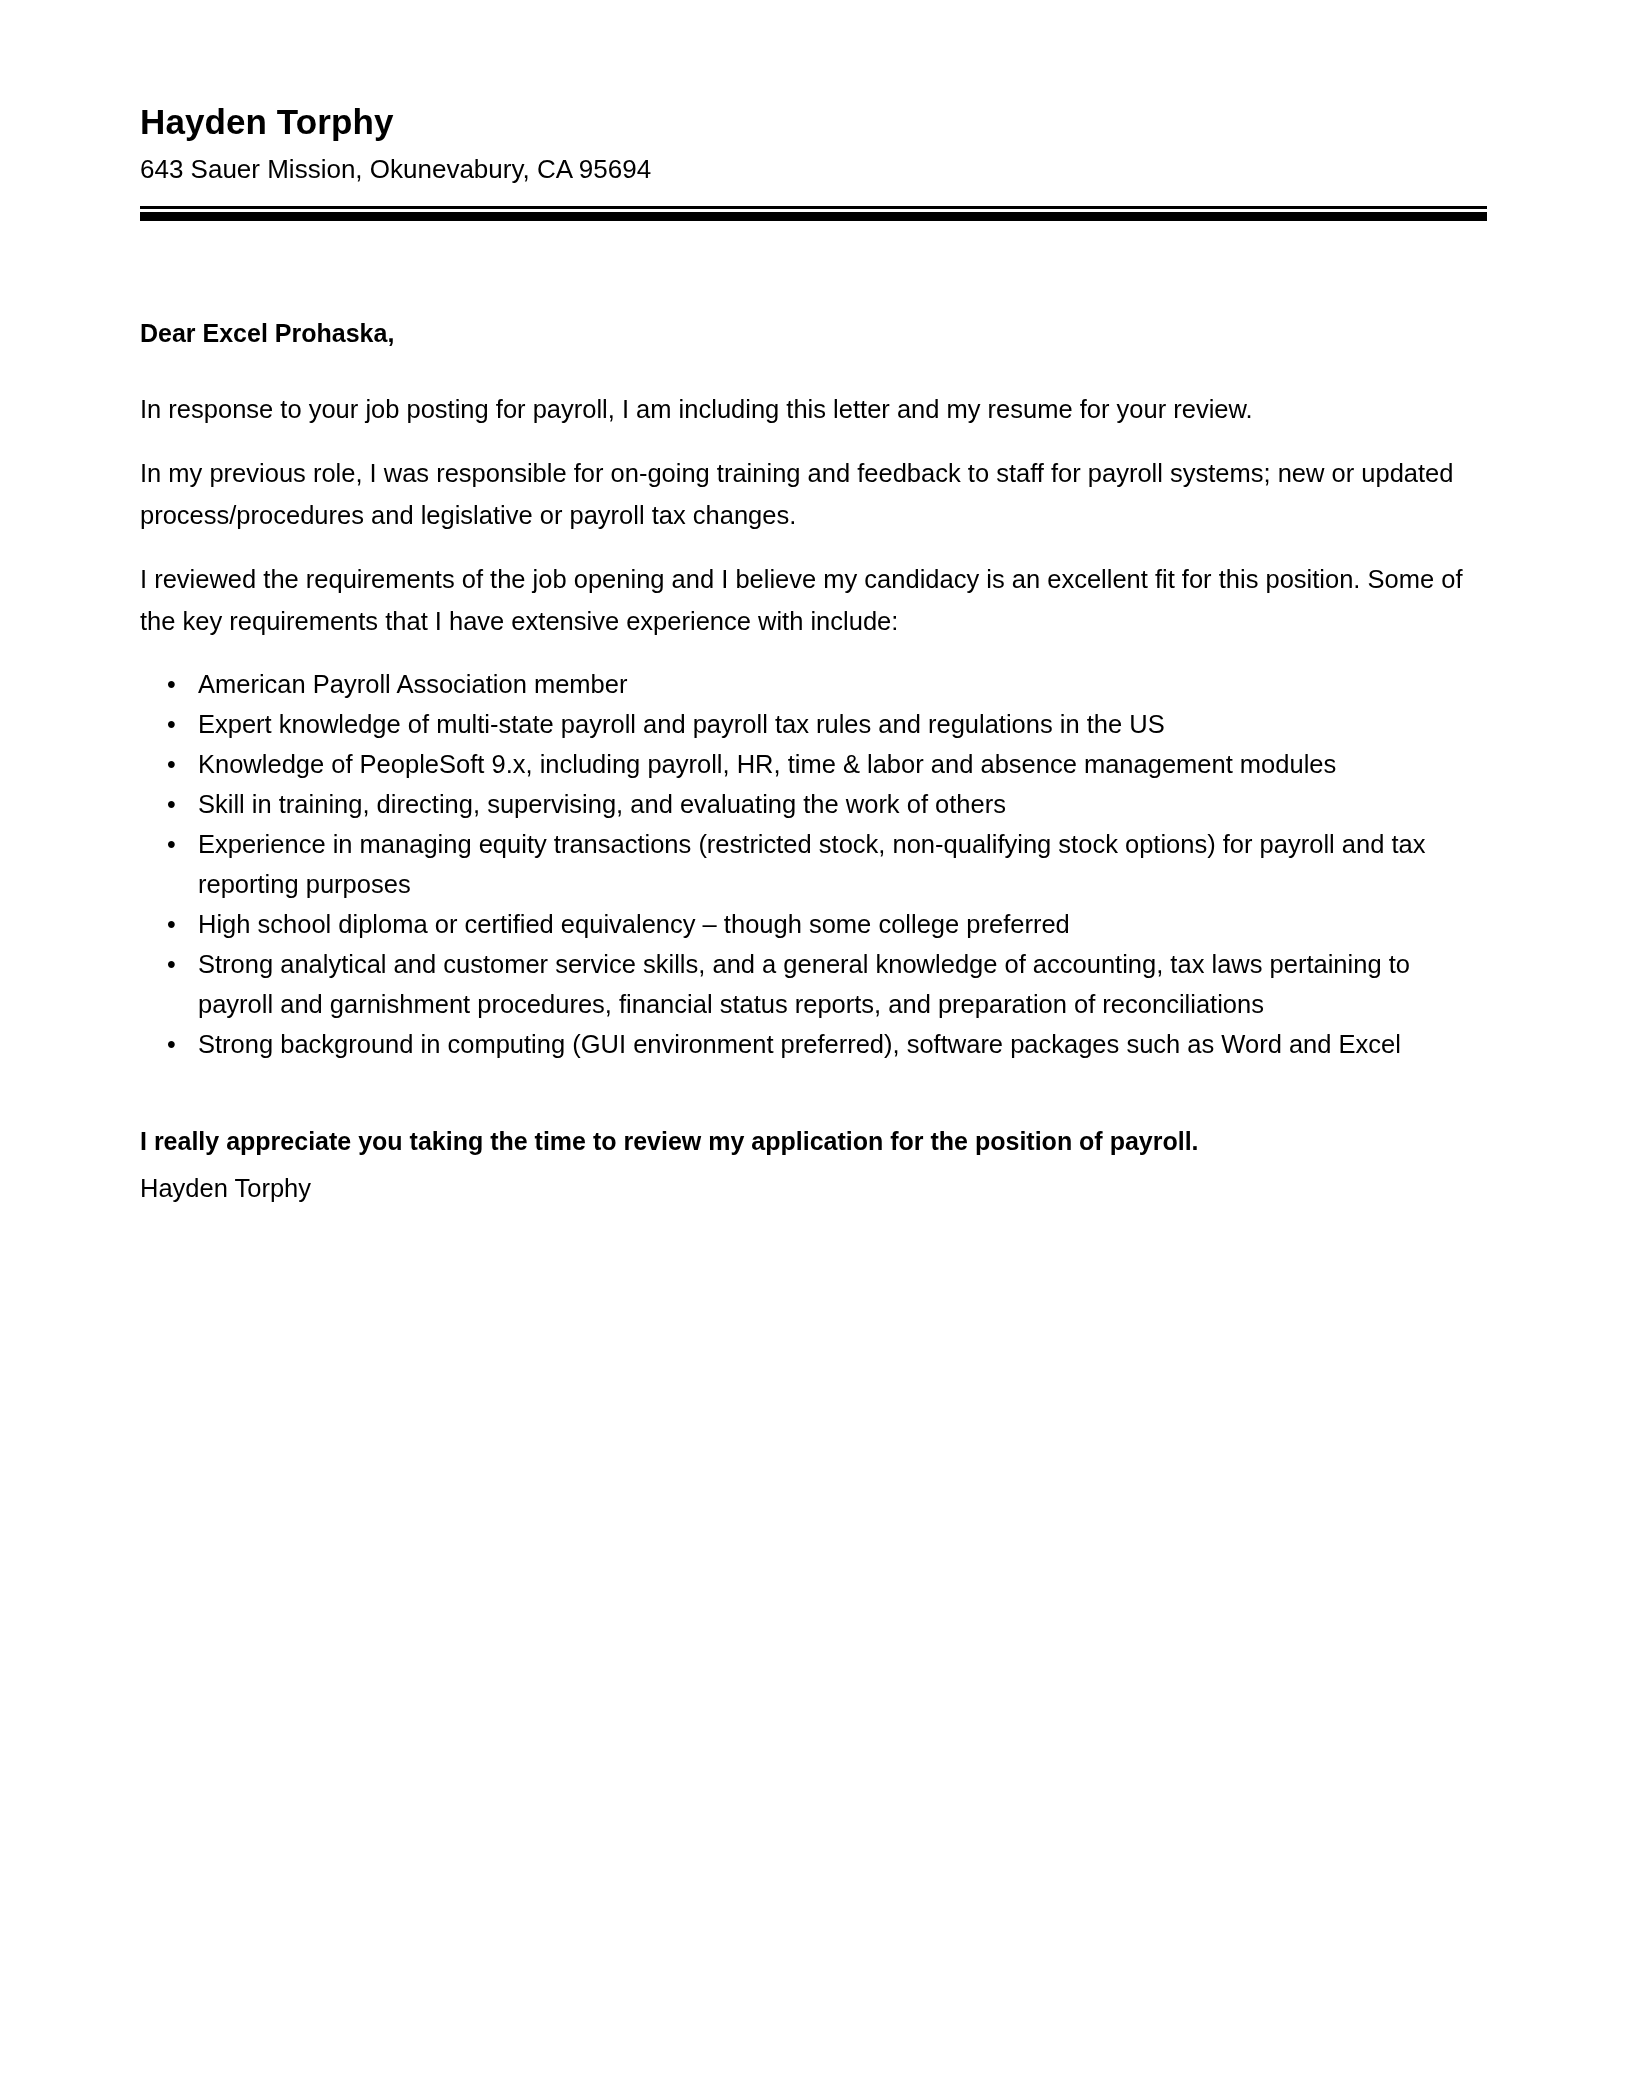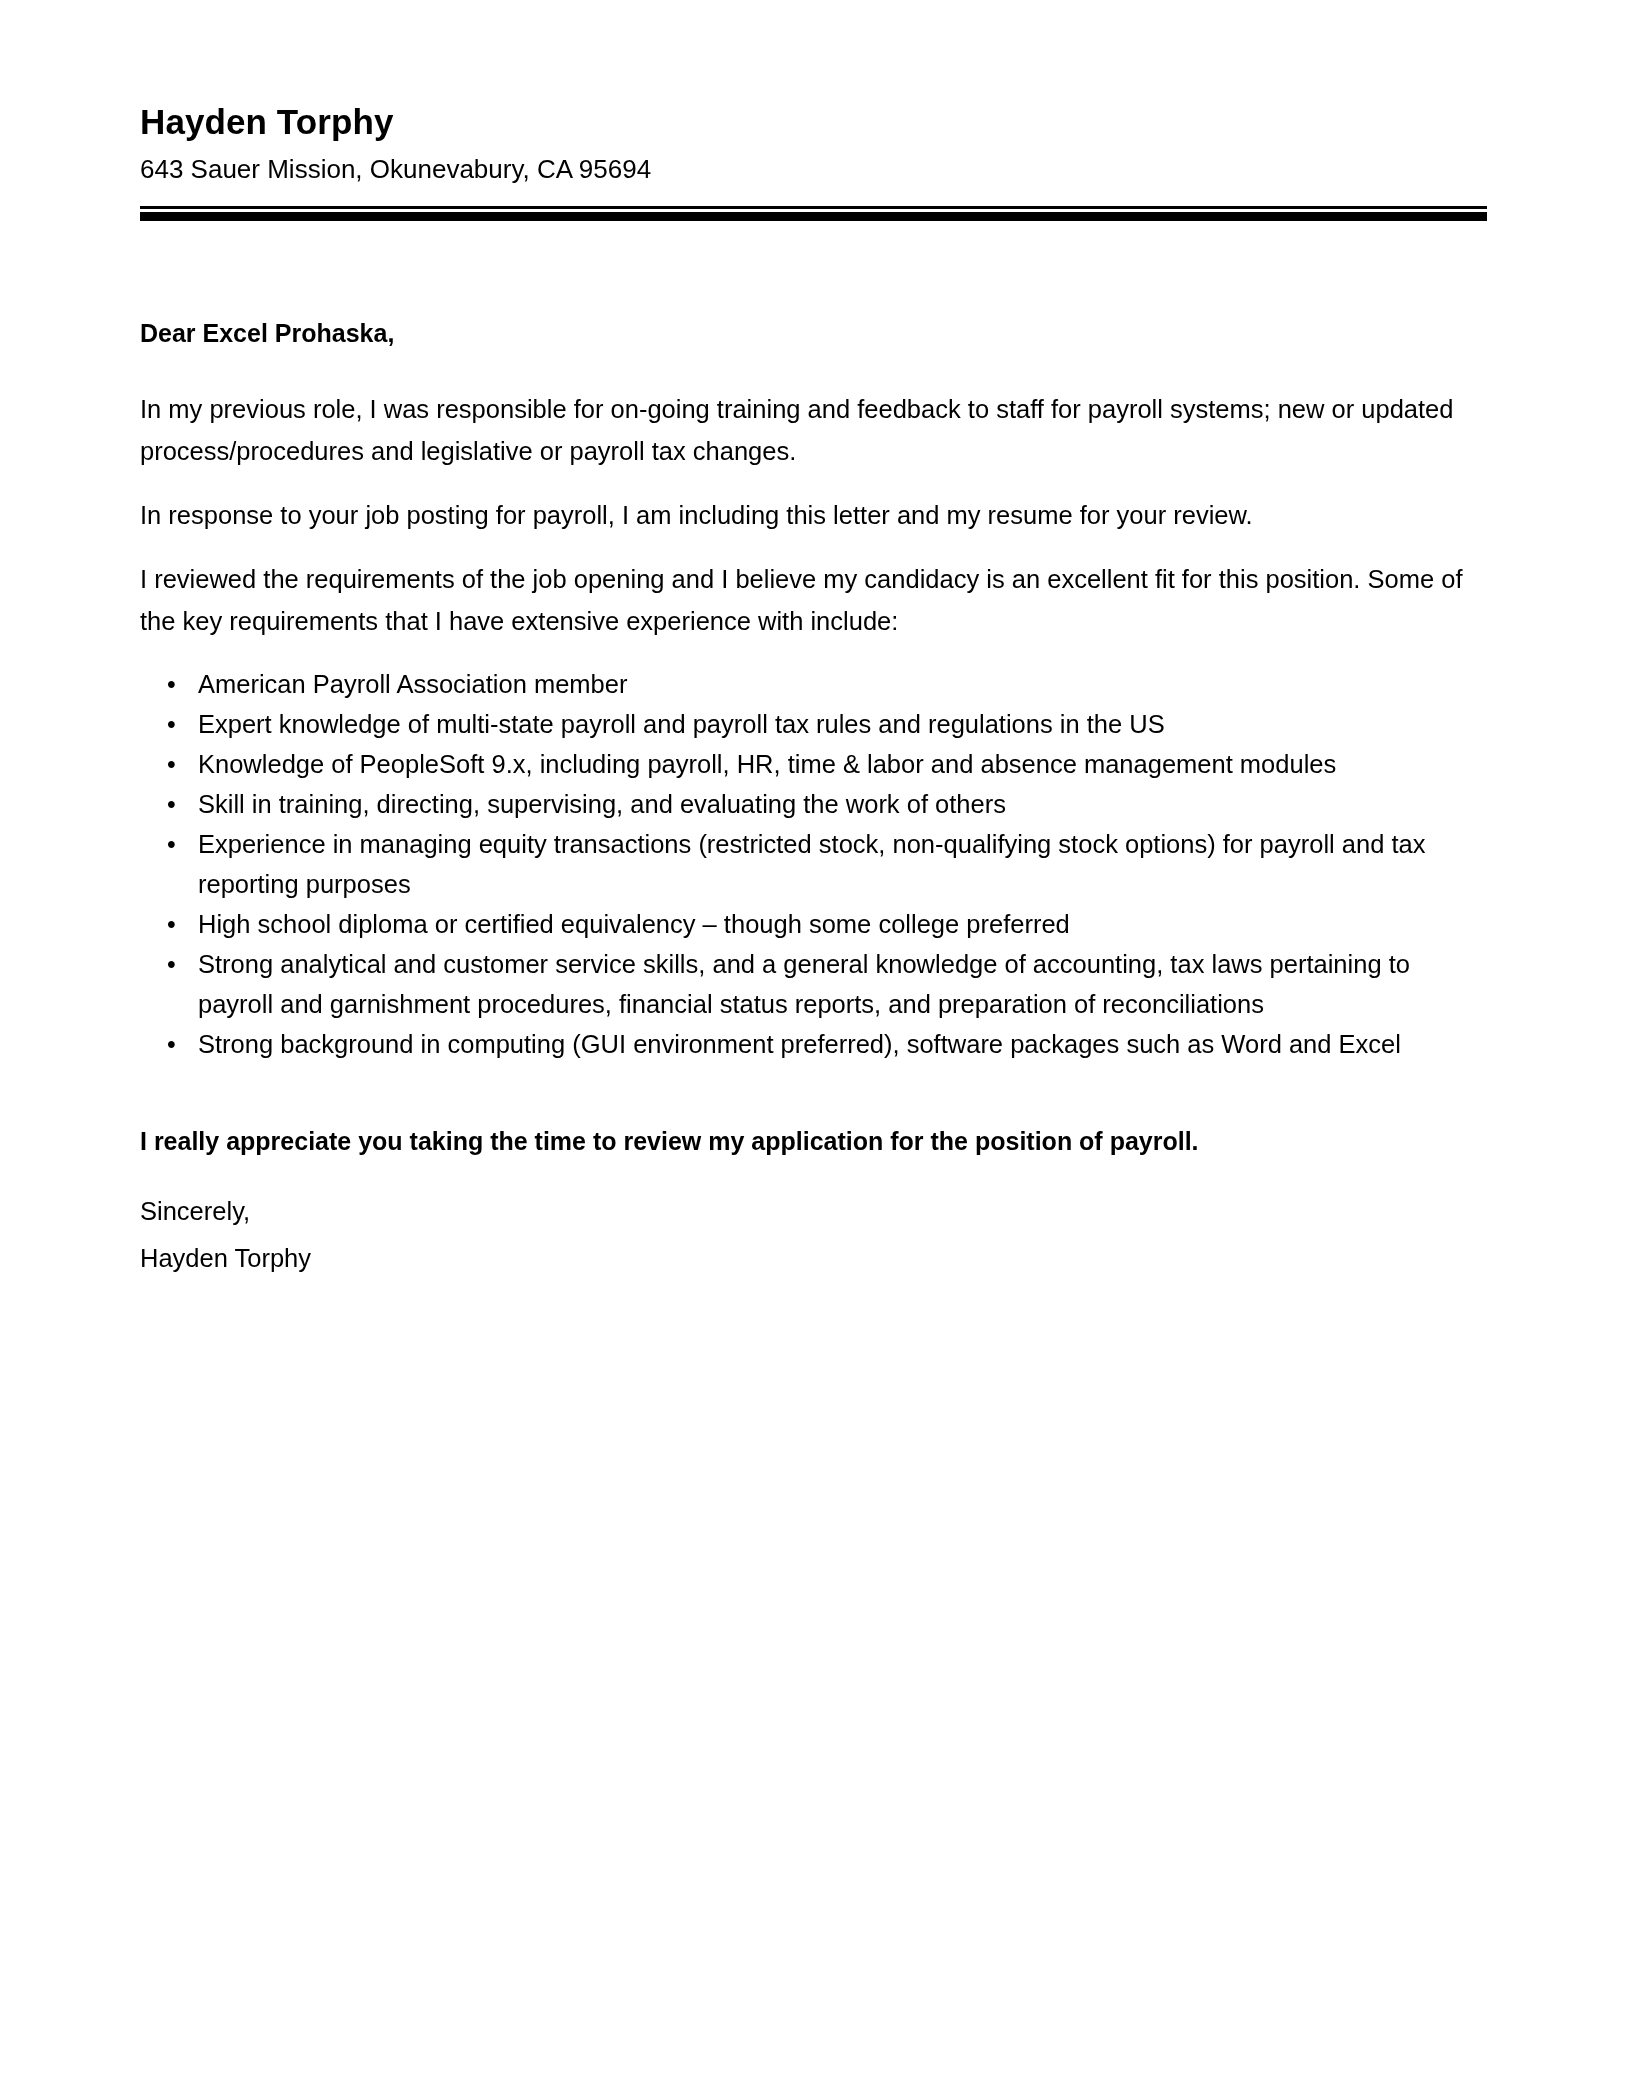--- a/index.html
+++ b/index.html
@@ -145,24 +145,24 @@
     <div class="rule-group">
       <div class="rule-thin"></div>
       <div class="rule-gap"></div>
       <div class="rule-thick"></div>
     </div>
 
     <main class="letter-body">
 
       <p class="salutation">Dear Excel Prohaska,</p>
 
+      <p class="para">In response to your job posting for payroll, I am including this letter and my resume for your review.</p>
+
       <p class="para">In my previous role, I was responsible for on-going training and feedback to staff for payroll systems; new or updated process/procedures and legislative or payroll tax changes.</p>
 
-      <p class="para">In response to your job posting for payroll, I am including this letter and my resume for your review.</p>
-
       <p class="para">I reviewed the requirements of the job opening and I believe my candidacy is an excellent fit for this position. Some of the key requirements that I have extensive experience with include:</p>
 
       <ul class="bullet-list">
         <li class="bullet-item">
           <span class="bullet-dot">•</span>
           <span>American Payroll Association member</span>
         </li>
         <li class="bullet-item">
           <span class="bullet-dot">•</span>
           <span>Expert knowledge of multi-state payroll and payroll tax rules and regulations in the US</span>
@@ -188,19 +188,18 @@
           <span>Strong analytical and customer service skills, and a general knowledge of accounting, tax laws pertaining to payroll and garnishment procedures, financial status reports, and preparation of reconciliations</span>
         </li>
         <li class="bullet-item">
           <span class="bullet-dot">•</span>
           <span>Strong background in computing (GUI environment preferred), software packages such as Word and Excel</span>
         </li>
       </ul>
 
       <p class="closing-statement">I really appreciate you taking the time to review my application for the position of payroll.</p>
 
-      <p class="signoff">Sincerely,</p>
 
       <p class="signoff-name">Hayden Torphy</p>
 
     </main>
   </div>
 </div>
 
 </body></html>

